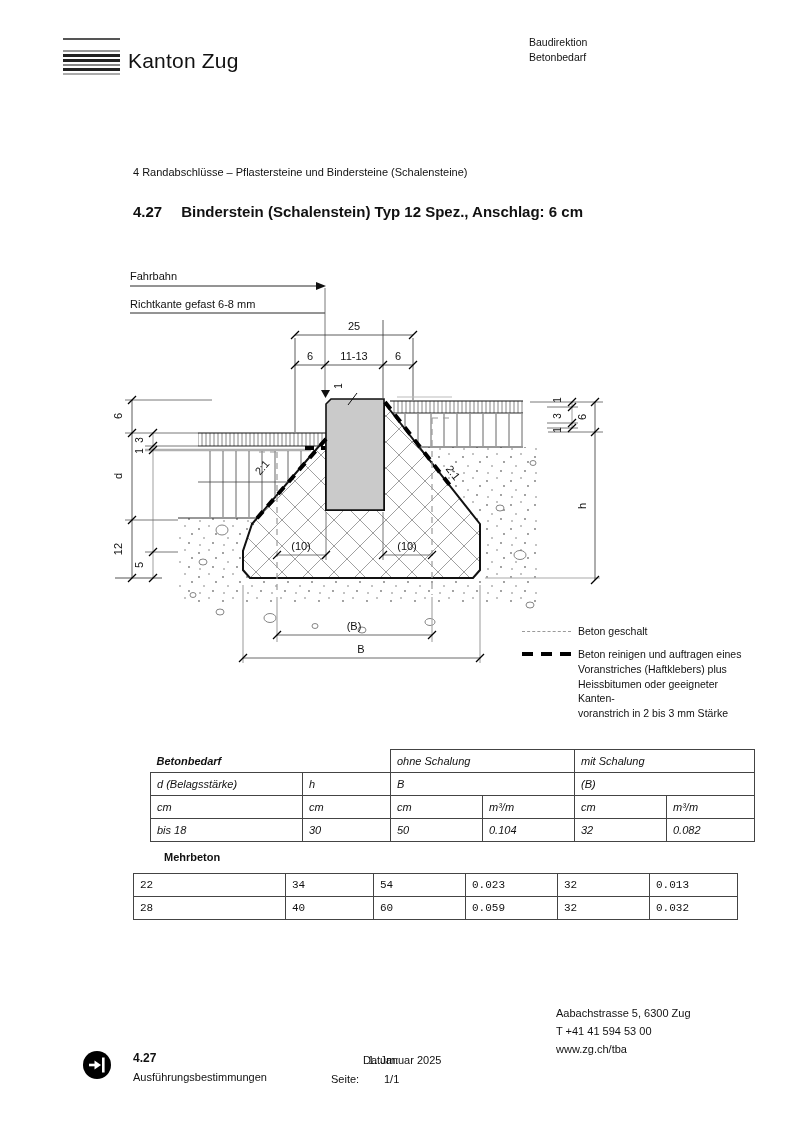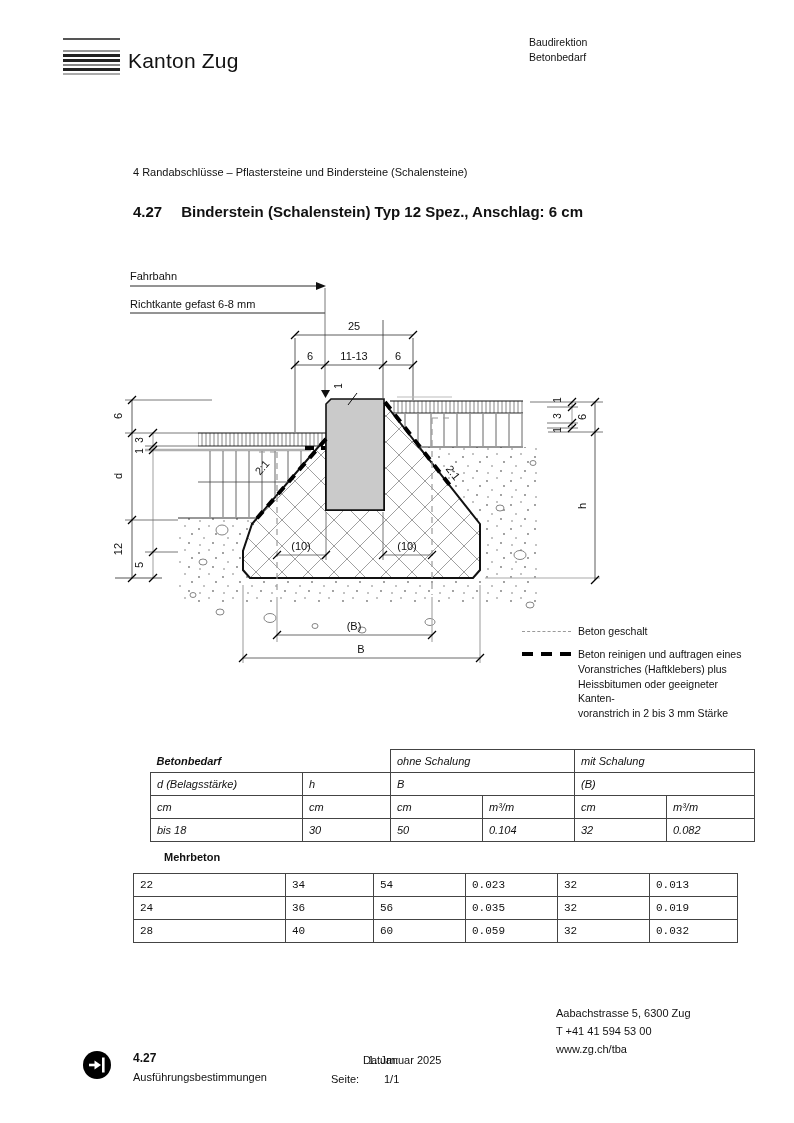--- a/index.html
+++ b/index.html
@@ -317,28 +317,20 @@
     <tbody>
         <tr>
       <td>22</td>
       <td>34</td>
       <td>54</td>
       <td>0.023</td>
       <td>32</td>
       <td>0.013</td>
     </tr>
     <tr>
-      <td>24</td>
-      <td>36</td>
-      <td>56</td>
-      <td>0.035</td>
-      <td>32</td>
-      <td>0.019</td>
-    </tr>
-    <tr>
       <td>28</td>
       <td>40</td>
       <td>60</td>
       <td>0.059</td>
       <td>32</td>
       <td>0.032</td>
     </tr>
   </tbody>
     </table>
 

